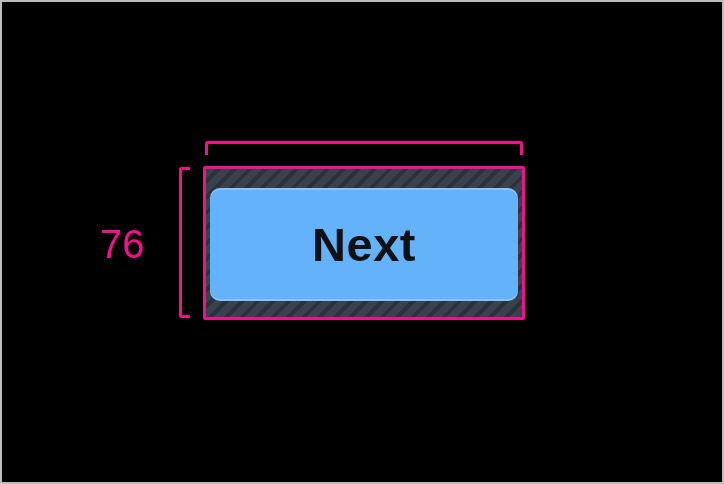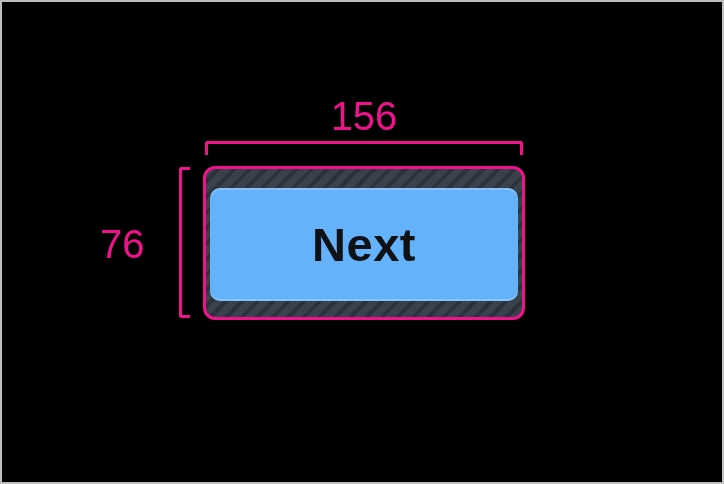--- a/index.html
+++ b/index.html
@@ -51,21 +51,21 @@
     left:177px;top:165px;width:11px;height:151px;
     border-left:3px solid var(--accent);
     border-top:3px solid var(--accent);
     border-bottom:3px solid var(--accent);
     border-radius:3px 0 0 3px;
   }
   .touch-target{
     position:absolute;
     left:201px;top:164px;width:322px;height:154px;
     border:3px solid var(--accent);
-    border-radius:12px;
+    border-radius:2px;
     background:repeating-linear-gradient(
       135deg,
       var(--hatch-base) 0px, var(--hatch-base) 7px,
       var(--hatch-stripe) 7px, var(--hatch-stripe) 11px
     );
   }
   .next-button{
     position:absolute;
     left:4px;right:4px;top:19px;bottom:16px;
     background:var(--button-fill);
@@ -83,21 +83,20 @@
     font-weight:700;
     letter-spacing:.5px;
     line-height:1;
   }
 </style>
 </head>
 <body>
 
 <div class="canvas">
 
-  <div class="dim-label width">156</div>
 
   <div class="bracket horizontal"></div>
 
   <div class="dim-label height">76</div>
 
   <div class="bracket vertical"></div>
 
   <div class="touch-target">
     <button class="next-button">
       <span class="btn-text">Next</span>

